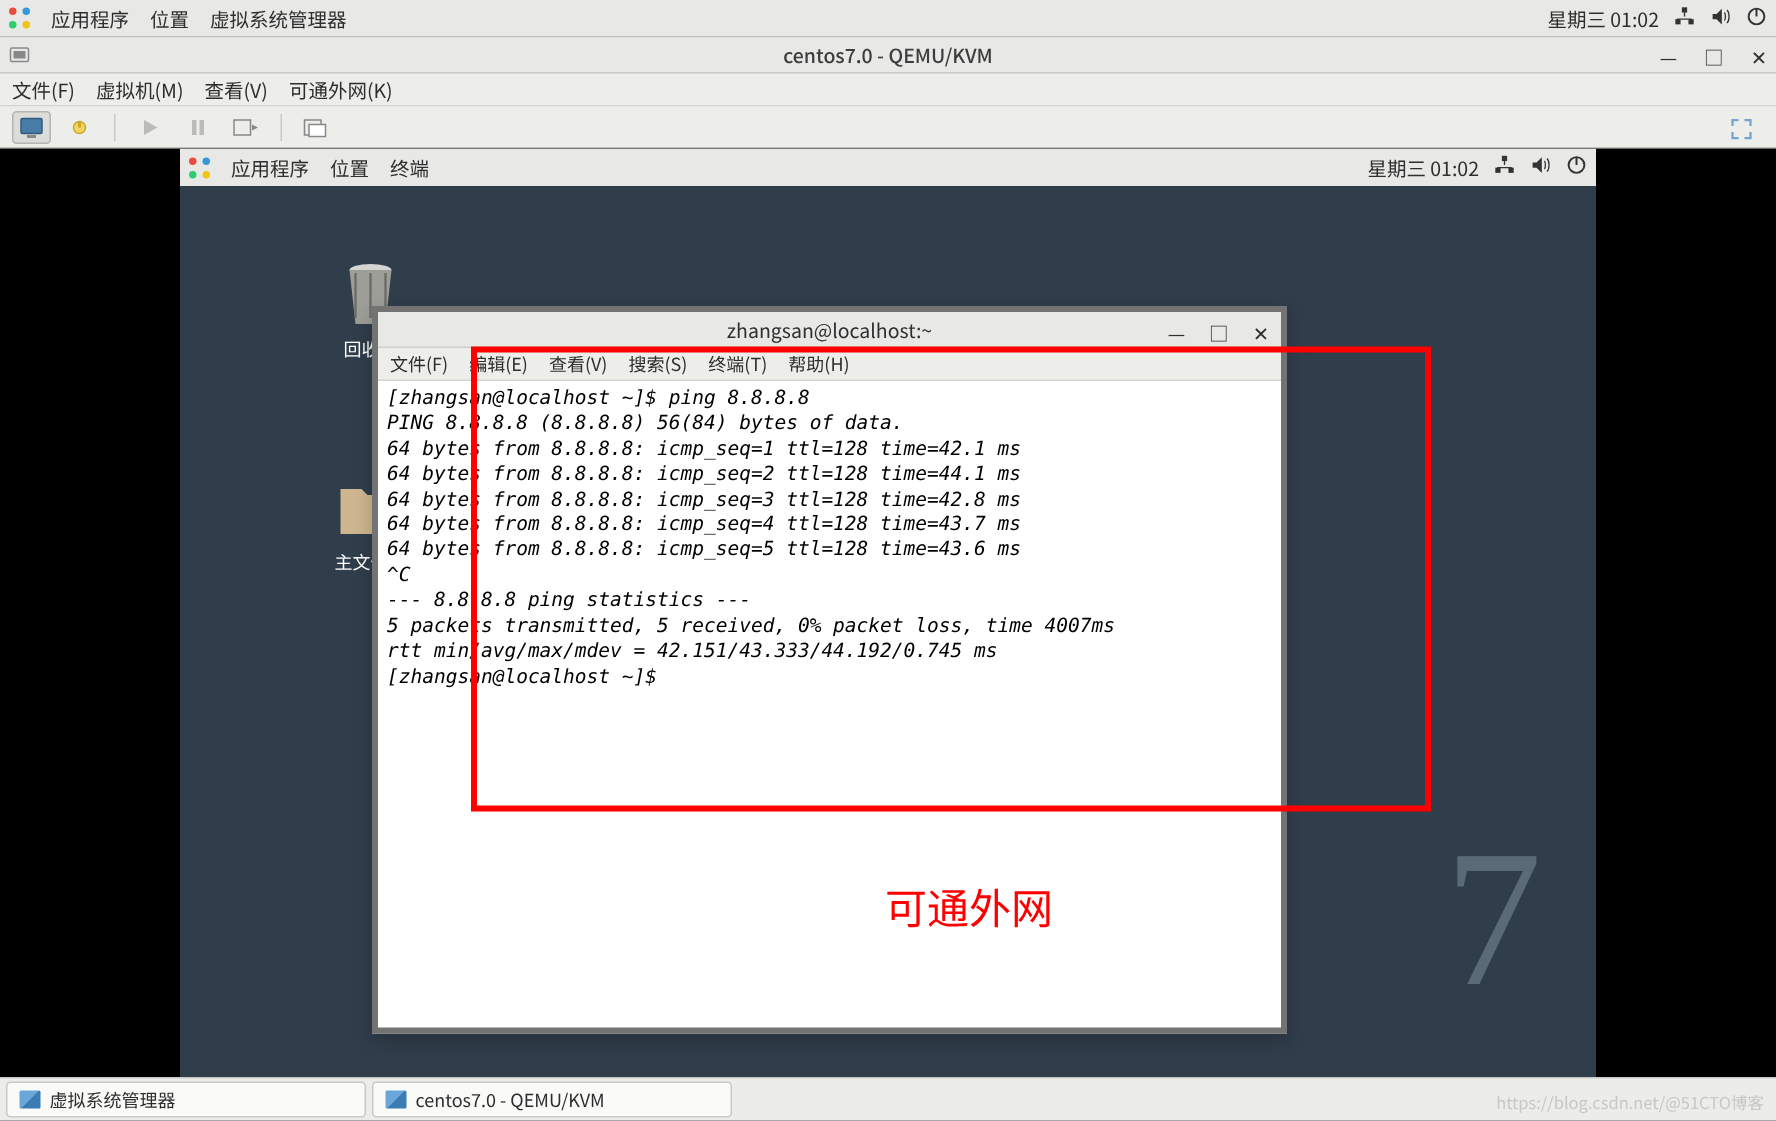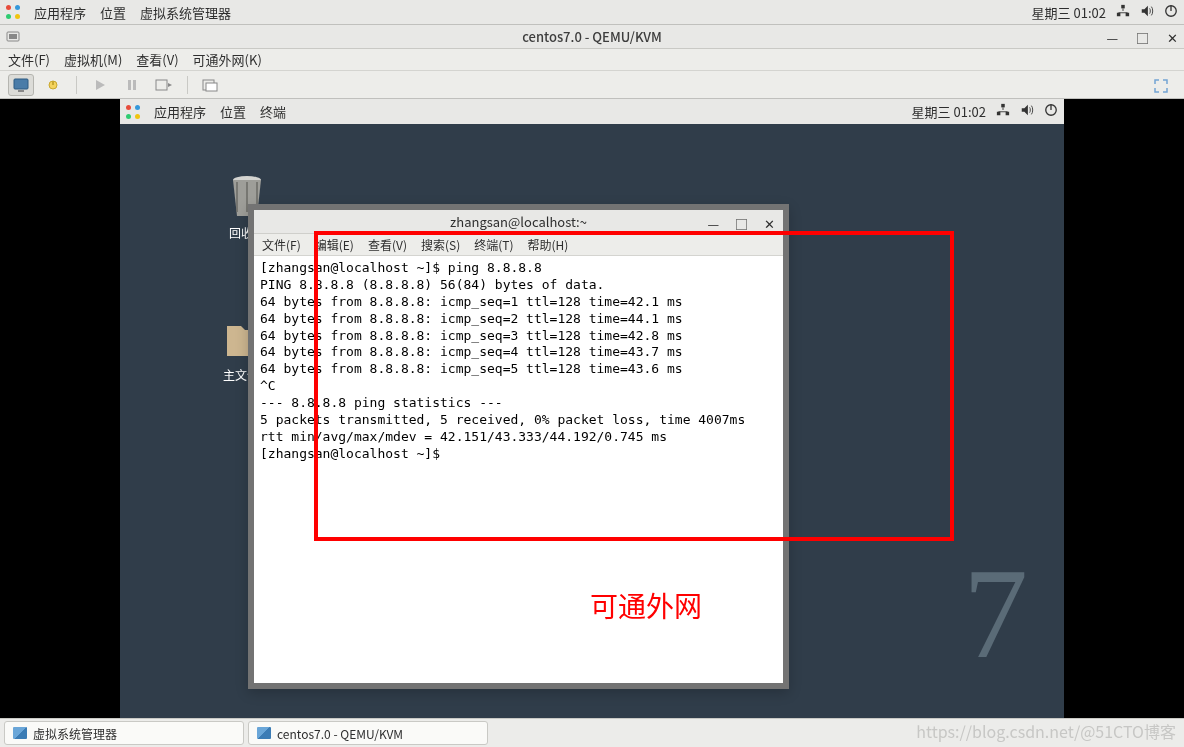--- a/index.html
+++ b/index.html
@@ -30,34 +30,34 @@
   .guest-topbar .right { margin-left:auto; display:flex; align-items:center; gap:10px; }
   
   .guest-desktop { position:relative; height:calc(100% - 25px); }
   .desktop-icon { position:absolute; width:70px; text-align:center; color:#fff; font-size:12px; }
   .desktop-icon .ico-big { width:48px; height:48px; margin:0 auto 4px; display:block; }
   .trash-can { position:absolute; left:92px; top:48px; }
   .home-folder { position:absolute; left:92px; top:190px; }
   
   .seven { position:absolute; right:36px; bottom:30px; color:#5a6b77; font-size:130px; font-weight:300; font-family:Georgia,serif;}
   
-  .terminal-win { position:absolute; left:128px; top:80px; width:541px; height:485px; background:#fff; border:6px solid #737373; box-shadow:0 4px 12px rgba(0,0,0,0.2);}
+  .terminal-win { position:absolute; left:128px; top:80px; width:610px; height:485px; background:#fff; border:4px solid #737373; box-shadow:0 4px 12px rgba(0,0,0,0.2);}
   .term-title-row { height:24px; background:#e8e8e6; display:flex; align-items:center; justify-content:center; position:relative; border-bottom:1px solid #cfcfcb;}
   .term-title-row .controls { position:absolute; right:8px; display:flex; gap:16px; top:4px; }
   .term-menu-row { height:22px; display:flex; gap:14px; align-items:center; padding:0 8px; background:#ededea; border-bottom:1px solid #d4d4d0; font-size:12px;}
-  .term-output { font-family:"DejaVu Sans Mono","Courier New",monospace; font-size:13px; padding:4px 6px; white-space:pre; line-height:1.3; color:#000; }
+  .term-output { font-family:"DejaVu Sans Mono","Courier New",monospace; font-size:13px; padding:4px 6px; white-space:pre; line-height:1.3; color:#000;font-style:italic; }
   
   .red-box { position:absolute; border:4px solid #ff0000; pointer-events:none; }
   .red-box.a { left:314px; top:231px; width:640px; height:310px; }
   .annotation { position:absolute; color:#ff0000; font-size:28px; left:590px; top:585px;text-align:center; }
   
   .outer-taskbar { position:absolute; bottom:0; left:0; right:0; height:29px; background:#ececea; border-top:1px solid #c9c9c5; display:flex; align-items:center; gap:4px; padding:2px 4px;}
   .task-item { height:24px; min-width:240px; max-width:242px; border:1px solid #c9c9c5; background:#fafaf8; border-radius:3px; display:flex; align-items:center; padding:0 8px; gap:6px; font-size:12px; cursor:pointer;}
   .task-item .win-ico { width:14px; height:12px; background:linear-gradient(135deg,#6aa6d8 50%,#3b7cb5 50%); border-radius:1px;}
-  .watermark { position:absolute; right:8px; bottom:4px; font-size:16px; color:#c7c7c5;margin-top:44px; }
+  .watermark { position:absolute; right:8px; bottom:4px; font-size:11px; color:#c7c7c5;margin-top:44px; }
   
   svg { display:block; } .trash-svg .rim{fill:#d4d4d0;}
   .folder-svg path{fill:#cdb690;}
 </style>
 </head>
 <body>
 
 <div class="outer-topbar">
   <span class="left">
     <span class="logo-dots">

